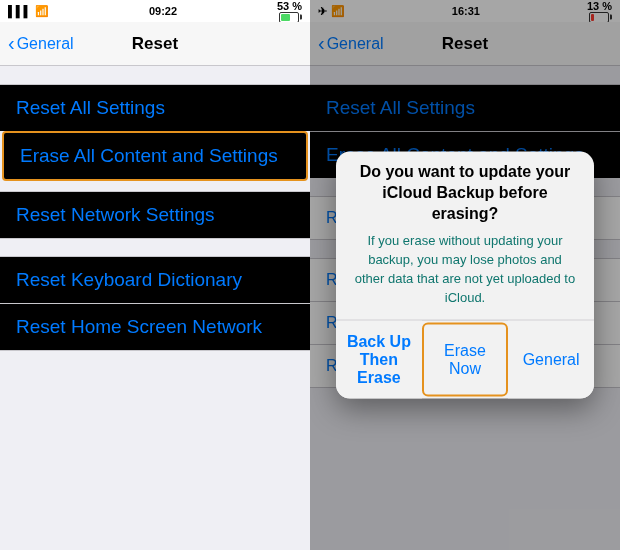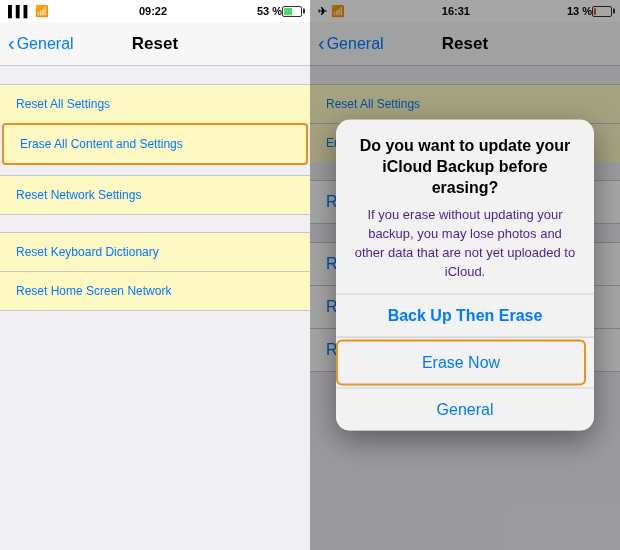--- a/index.html
+++ b/index.html
@@ -27,21 +27,21 @@
       height: 22px;
       background: #fff;
       display: flex;
       align-items: center;
       justify-content: space-between;
       padding: 0 8px;
       font-size: 11px;
       font-weight: 600;
     }
     .status-left { display: flex; align-items: center; gap: 4px; }
-    .status-right { display: flex; align-items: center; gap: 0; }
+    .status-right { display: flex; align-items: center; gap: 0; flex-direction: column; }
     .battery-outline {
       width: 20px; height: 11px;
       border: 1.5px solid #333;
       border-radius: 2px;
       position: relative;
       display: flex;
       align-items: center;
       padding: 1px;
     }
     .battery-outline::after {
@@ -92,24 +92,24 @@
       font-size: 17px;
       font-weight: 600;
       color: #000;
     }
 
     
     .list-section {
       margin-top: 18px;
     }
     .list-item {
-      background: #fef9c3;
+      background: #000000;
       border-top: 1px solid #c8c7cc;
       padding: 12px 16px;
-      font-size: 12px;
+      font-size: 19px;
       color: #007aff;
       cursor: pointer;
       position: relative;
     }
     .list-item:last-child {
       border-bottom: 1px solid #c8c7cc;
     }
     .list-item.highlighted {
       border: 2px solid #e5921e;
       border-radius: 4px;
@@ -139,33 +139,33 @@
       left: 50%;
       transform: translate(-50%, -50%);
       width: 258px;
       background: #f2f2f2;
       border-radius: 14px;
       z-index: 20;
       overflow: hidden;
       box-shadow: 0 10px 30px rgba(0,0,0,0.4);
     }
     .alert-content {
-      padding: 16px 16px 12px;
+      padding: 10px 16px 12px;
       text-align: center;
     }
     .alert-title {
       font-size: 16px;
       font-weight: 700;
       color: #000;
       margin-bottom: 8px;
       line-height: 1.3;
     }
     .alert-message {
       font-size: 13px;
-      color: #4c1d95;
+      color: #0f766e;
       line-height: 1.45;
     }
     .alert-divider-h {
       height: 1px;
       background: #c8c7cc;
     }
     .alert-button {
       padding: 12px 8px;
       text-align: center;
       font-size: 16px;
@@ -179,21 +179,21 @@
       font-weight: 700;
     }
     .alert-button.highlighted-btn {
       border: 2.5px solid #e5921e;
       border-radius: 6px;
       margin: 2px 0;
       width: calc(100% - 8px);
     }
     .alert-actions {
       display: flex;
-      flex-direction: column;
+      flex-direction: row;
     }
   </style>
 </head>
 <body>
 
 <div class="phone-panel left-panel">
 
   <div class="status-bar">
     <div class="status-left">
       <span>▌▌▌</span>

